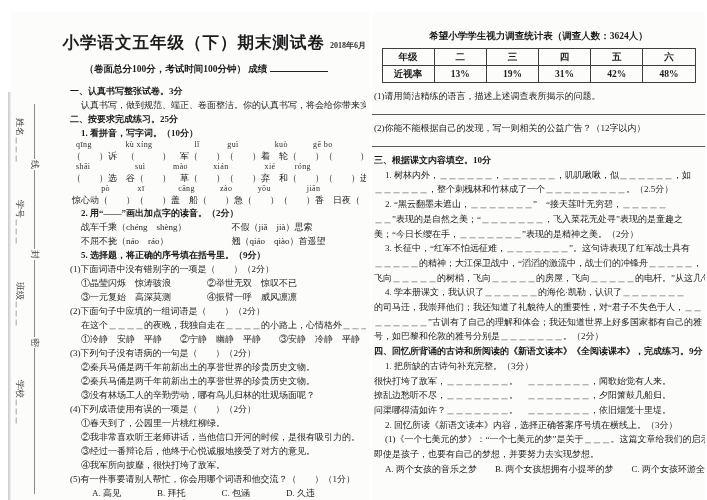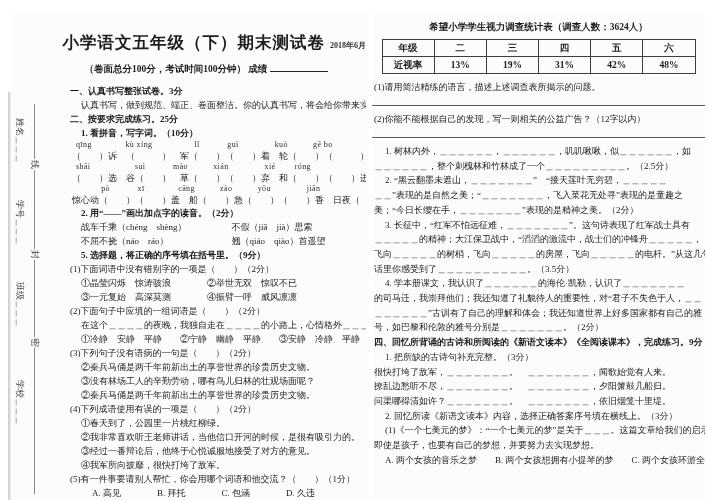--- a/index.html
+++ b/index.html
@@ -36,21 +36,21 @@
   .score-blank{display:inline-block;width:58px;border-bottom:1px solid #222;height:10px;vertical-align:baseline;}
   #left-lines{margin-top:8px;}
   .lline{font-size:9px;line-height:14px;white-space:nowrap;overflow:hidden;margin-left:24px;}
   .lline.h{font-weight:bold;}
   .lline.i1{padding-left:11px;}
   .lline.ti{text-indent:11px;}
   .lline.py{font-size:8px;line-height:10.5px;color:#2e2e2e;padding-left:6px;letter-spacing:.4px;}
   .lline.ch{line-height:11.5px;padding-left:2px;}
 
   
-  #table-title{margin-top:9px;text-align:center;font-size:9.5px;font-weight:bold;white-space:nowrap;}
+  #table-title{margin-top:18px;text-align:center;font-size:9.5px;font-weight:bold;white-space:nowrap;}
   #vision-table{border-collapse:collapse;margin:5px auto 0;width:314px;}
   #vision-table th,#vision-table td{border:1px solid #3e3e3e;height:16px;text-align:center;
     font-size:9.5px;font-weight:bold;padding:0;}
   #vision-table .c0{width:50px;}
   .rq{font-size:9px;margin-top:7px;white-space:nowrap;overflow:hidden;padding-left:2px;}
   .rule{height:11px;border-bottom:1px solid #5a5a56;margin:0 0 5px 0;}
   #right-lines{margin-top:6px;}
   .rline{font-size:9px;line-height:14.7px;white-space:nowrap;overflow:hidden;padding-left:2px;}
   .rline.h{font-weight:bold;}
   .rline.i1{padding-left:13px;}
@@ -100,22 +100,22 @@
         <div class="lline i1">不屈不挠（náo　ráo）　　　　　　　翘（qiáo　qiào）首遥望</div>
         <div class="lline h i1">5. 选择题，将正确的序号填在括号里。（9分）</div>
         <div class="lline">(1)下面词语中没有错别字的一项是（　　）（2分）</div>
         <div class="lline ti">①晶莹闪烁　惊涛骇浪　　　　②举世无双　惊叹不已</div>
         <div class="lline ti">③一元复始　高深莫测　　　　④振臂一呼　威风凛凛</div>
         <div class="lline">(2)下面句子中应填的一组词语是（　　）（2分）</div>
         <div class="lline ti">在这个＿＿＿＿的夜晚，我独自走在＿＿＿＿的小路上，心情格外＿＿＿＿。</div>
         <div class="lline ti">①冷静　安静　平静　　②宁静　幽静　平静　　③安静　冷静　平静</div>
         <div class="lline">(3)下列句子没有语病的一句是（　　）（2分）</div>
         <div class="lline ti">②秦兵马俑是两千年前新出土的享誉世界的珍贵历史文物。</div>
+        <div class="lline ti">②秦兵马俑是两千年前新出土的享誉世界的珍贵历史文物。</div>
         <div class="lline ti">③没有林场工人的辛勤劳动，哪有鸟儿归林的壮观场面呢？</div>
-        <div class="lline ti">②秦兵马俑是两千年前新出土的享誉世界的珍贵历史文物。</div>
         <div class="lline">(4)下列成语使用有误的一项是（　　）（2分）</div>
         <div class="lline ti">①春天到了，公园里一片桃红柳绿。</div>
         <div class="lline ti">②我非常喜欢听王老师讲话，当他信口开河的时候，是很有吸引力的。</div>
         <div class="lline ti">③经过一番辩论后，他终于心悦诚服地接受了对方的意见。</div>
         <div class="lline ti">④我军所向披靡，很快打垮了敌军。</div>
         <div class="lline">(5)有一件事要请别人帮忙，你会用哪个词语和他交流？（　　）（1分）</div>
         <div class="lline i1 ti">A. 高见　　　　B. 拜托　　　　C. 包涵　　　　D. 久违</div>
       </div>
   </div>
 </div>
@@ -145,29 +145,29 @@
         </tr>
     </tbody>
   </table>
 
   <div class="rq">(1)请用简洁精练的语言，描述上述调查表所揭示的问题。</div>
   <div class="rule"></div>
   <div class="rq">(2)你能不能根据自己的发现，写一则相关的公益广告？（12字以内）</div>
   <div class="rule"></div>
 
   <div id="right-lines">
+      <div class="rline h">三、根据课文内容填空。10分</div>
       <div class="rline i1">1. 树林内外，＿＿＿＿＿＿，＿＿＿＿＿＿，叽叽啾啾，似＿＿＿＿＿＿，如</div>
       <div class="rline">＿＿＿＿＿＿，整个刺槐林和竹林成了一个＿＿＿＿＿＿＿＿＿。（2.5分）</div>
       <div class="rline i1">2. “黑云翻墨未遮山，＿＿＿＿＿＿＿”　“接天莲叶无穷碧，＿＿＿＿＿</div>
       <div class="rline">＿＿”表现的是自然之美；“＿＿＿＿＿＿＿，飞入菜花无处寻”表现的是童趣之</div>
       <div class="rline">美；“今日长缨在手，＿＿＿＿＿＿＿”表现的是精神之美。（2分）</div>
       <div class="rline i1">3. 长征中，“红军不怕远征难，＿＿＿＿＿＿＿”。这句诗表现了红军战士具有</div>
       <div class="rline">＿＿＿＿＿的精神；大江保卫战中，“滔滔的激流中，战士们的冲锋舟＿＿＿＿＿，</div>
       <div class="rline">飞向＿＿＿＿＿的树梢，飞向＿＿＿＿＿的房屋，飞向＿＿＿＿＿的电杆。”从这几句</div>
-      <div class="rline">话里你感受到了＿＿＿＿＿＿＿＿＿＿。（3.5分）</div>
       <div class="rline i1">4. 学本册课文，我认识了＿＿＿＿＿＿的海伦·凯勒，认识了＿＿＿＿＿＿＿</div>
       <div class="rline">的司马迁，我崇拜他们；我还知道了礼貌待人的重要性，对“君子不失色于人，＿＿</div>
       <div class="rline">＿＿＿＿＿＿”古训有了自己的理解和体会；我还知道世界上好多国家都有自己的雅</div>
       <div class="rline">号，如巴黎和伦敦的雅号分别是＿＿＿＿＿＿＿。（2分）</div>
       <div class="rline h">四、回忆所背诵的古诗和所阅读的《新语文读本》《全阅读课本》，完成练习。9分</div>
       <div class="rline i1">1. 把所缺的古诗句补充完整。（3分）</div>
       <div class="rline">很快打垮了敌军，＿＿＿＿＿＿＿。　＿＿＿＿＿＿＿，闻歌始觉有人来。</div>
       <div class="rline">撩乱边愁听不尽，＿＿＿＿＿＿＿。　＿＿＿＿＿＿＿，夕阳箫鼓几船归。</div>
       <div class="rline">问渠哪得清如许？＿＿＿＿＿＿＿。　＿＿＿＿＿＿＿，依旧烟笼十里堤。</div>
       <div class="rline i1">2. 回忆所读《新语文读本》内容，选择正确答案序号填在横线上。（3分）</div>

